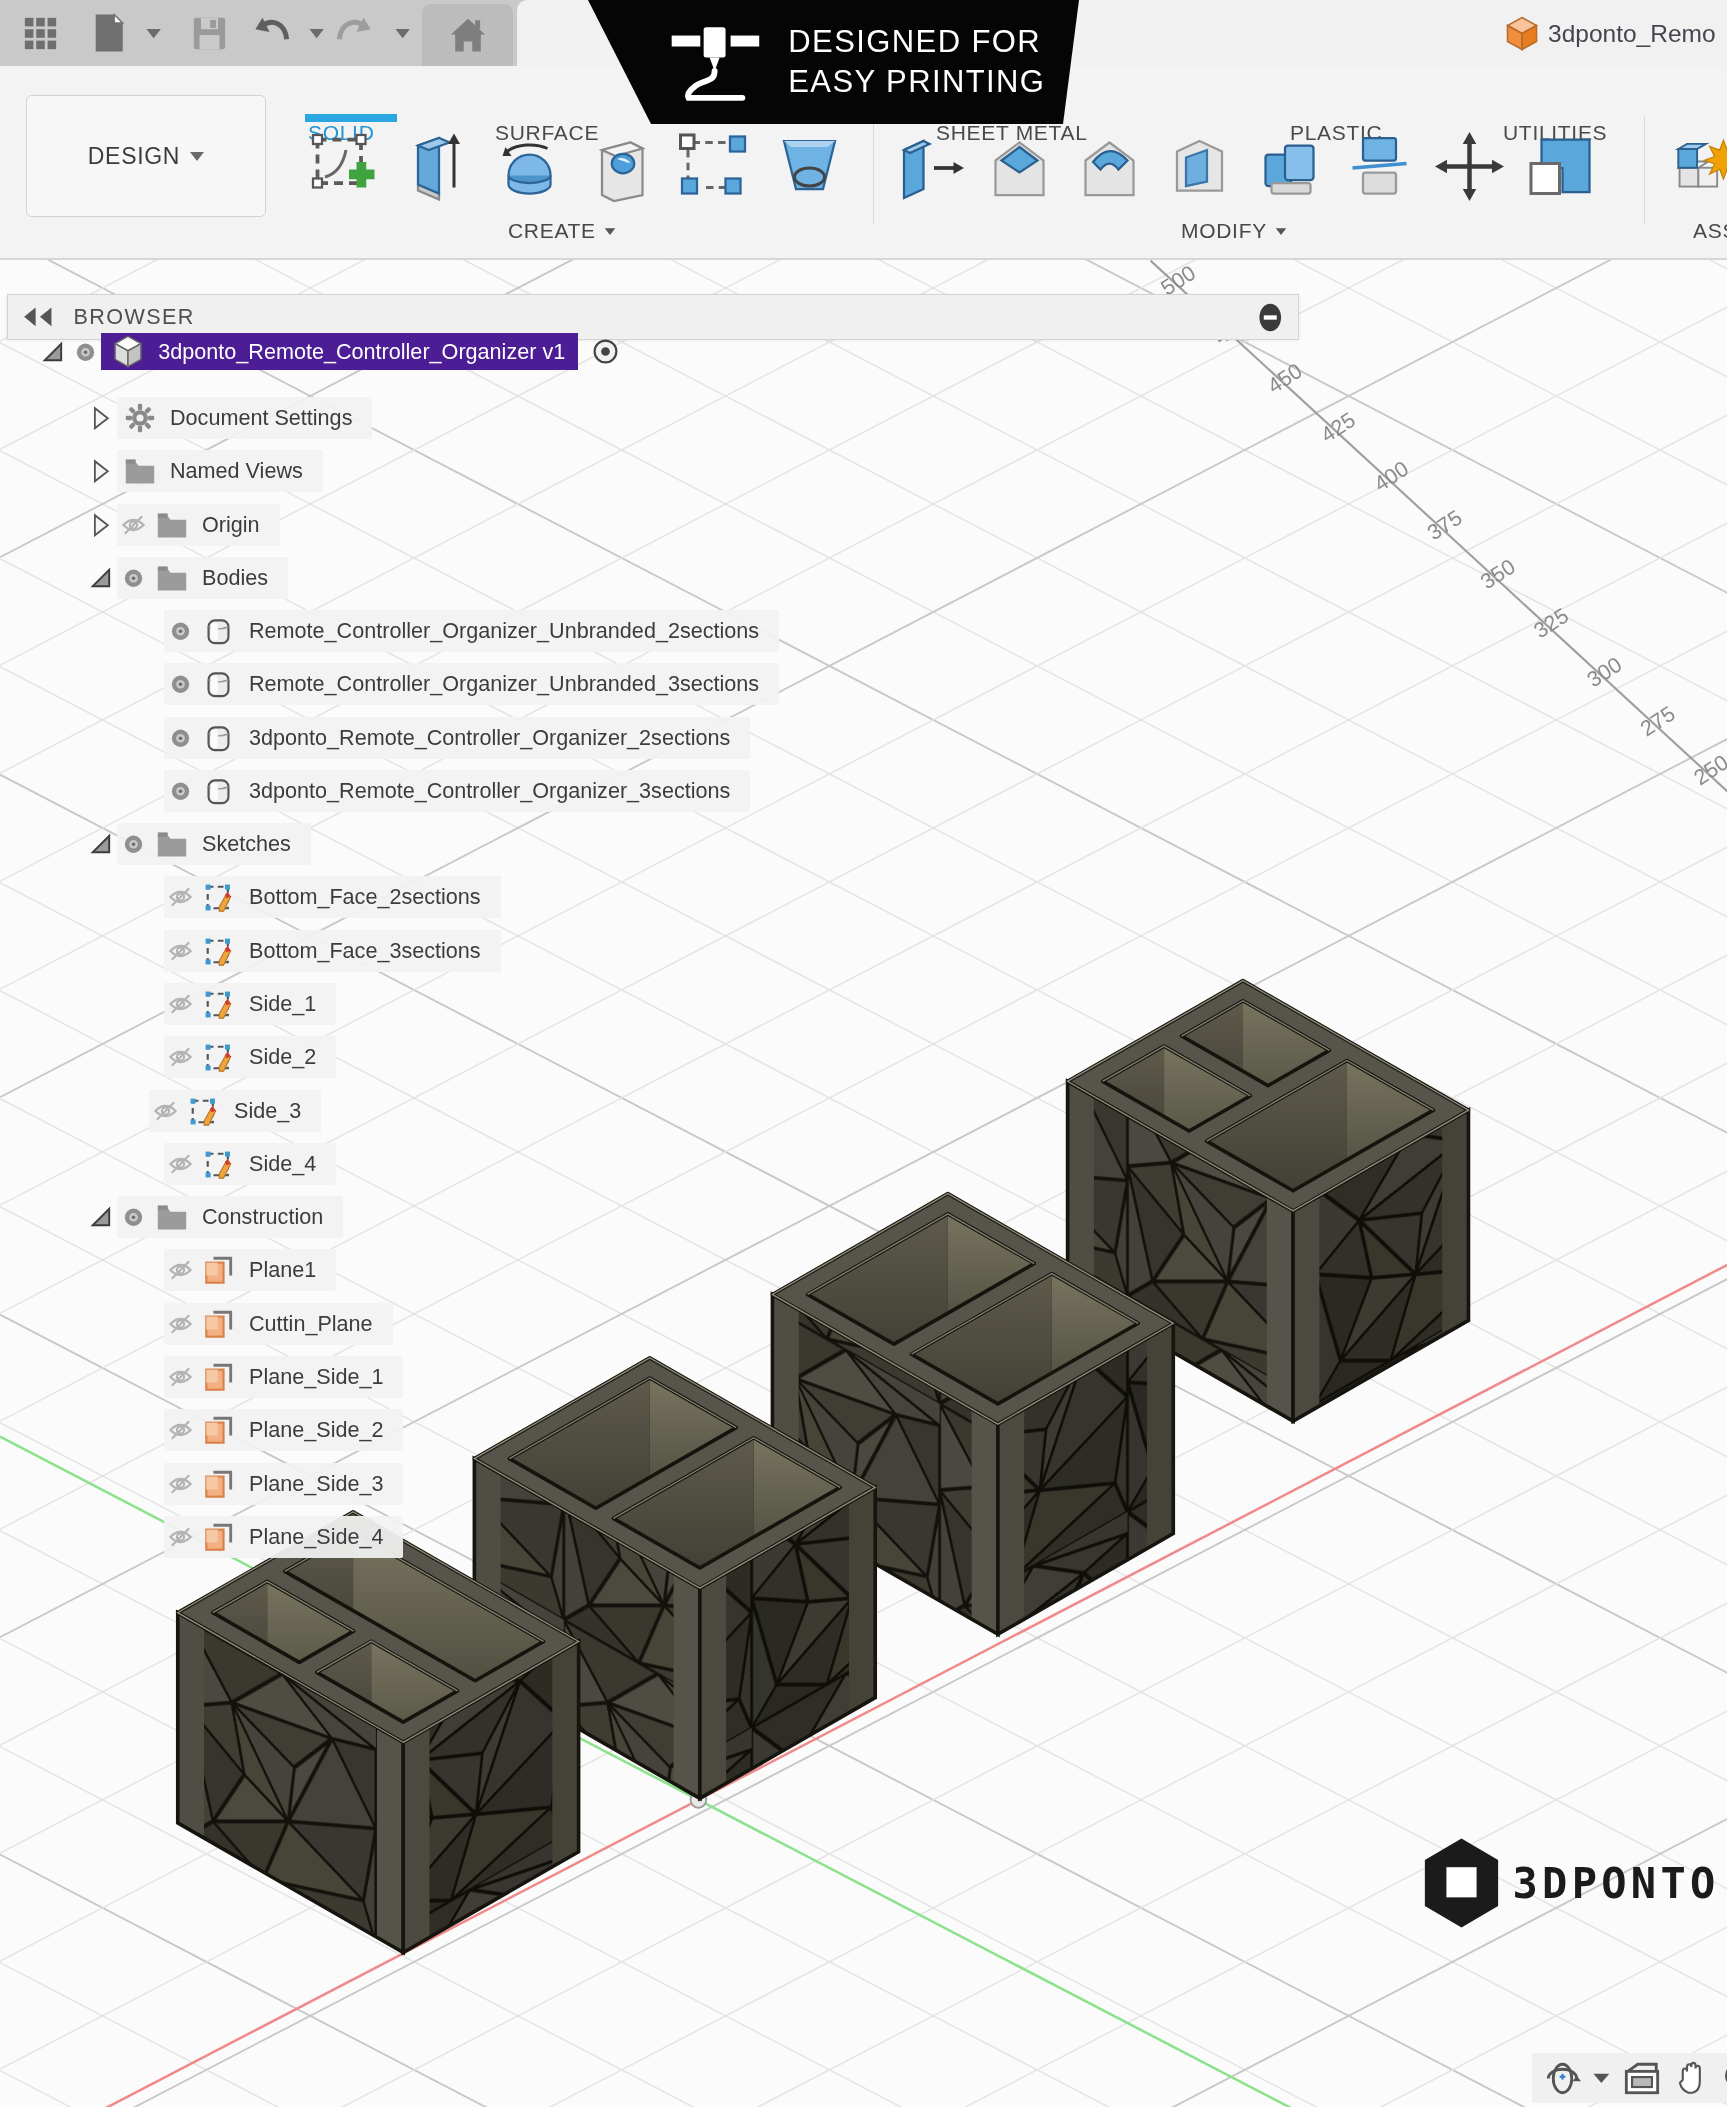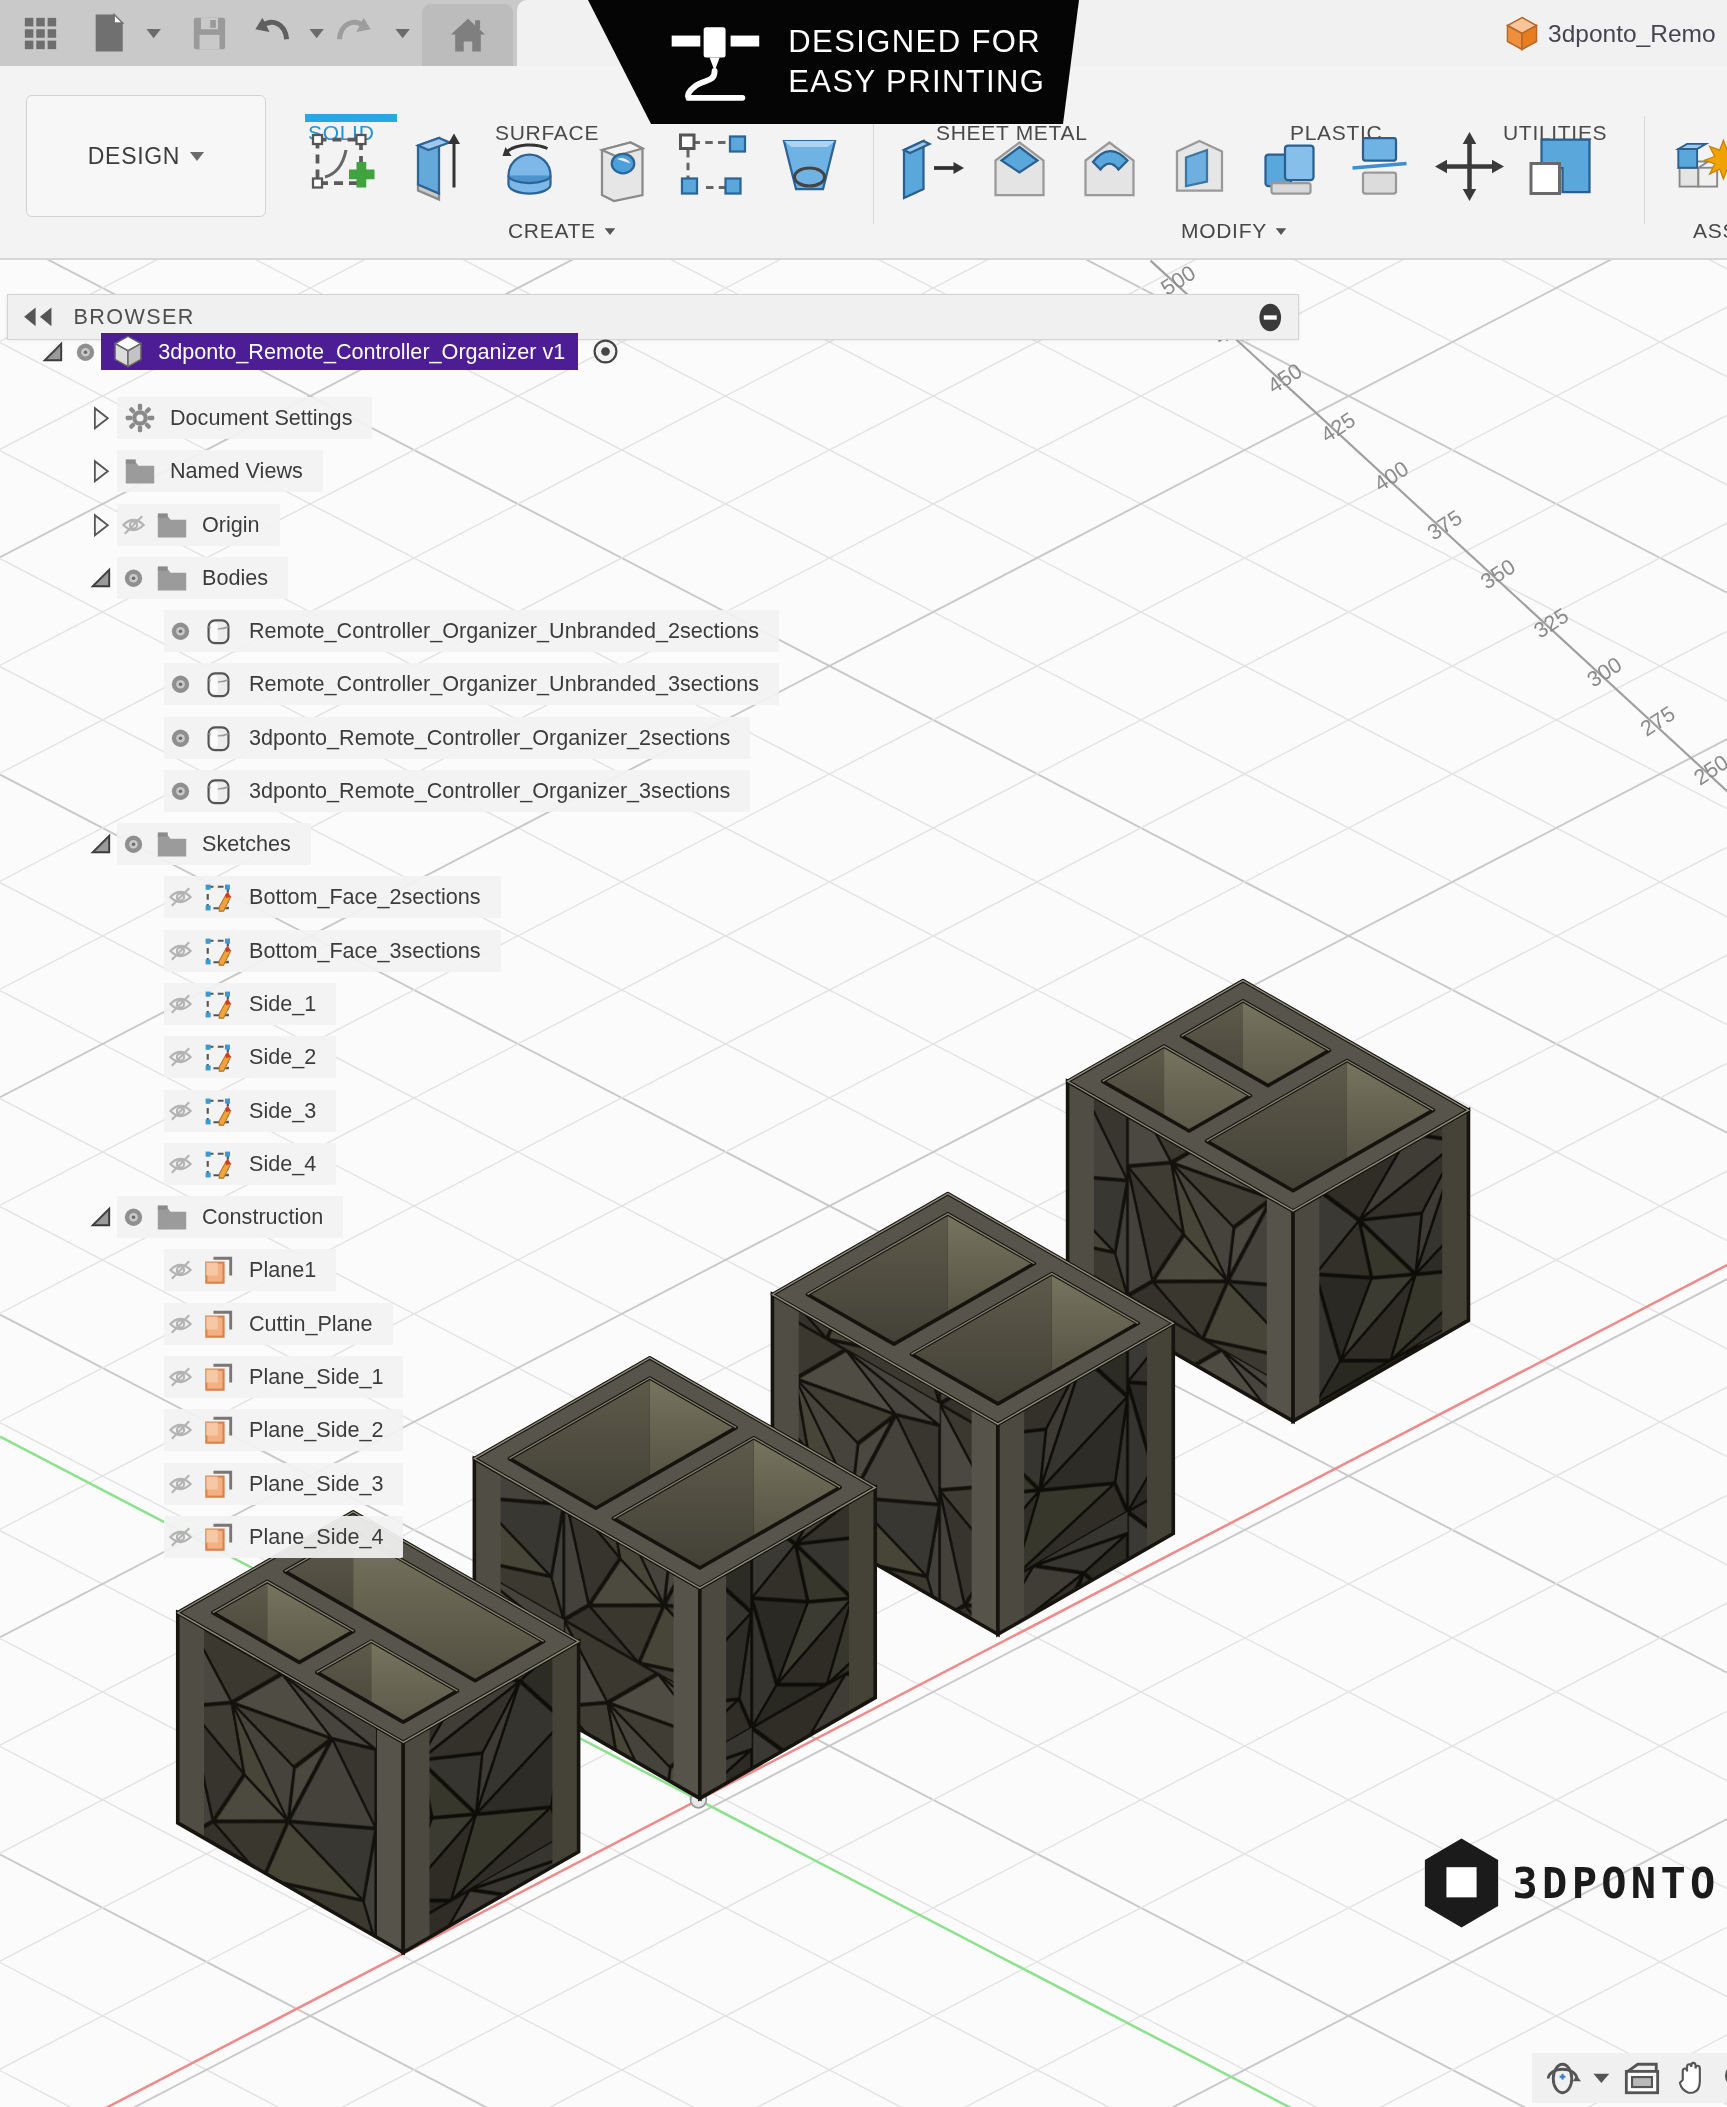--- a/index.html
+++ b/index.html
@@ -710,21 +710,21 @@
               <rect x="5" y="5" width="7" height="7" fill="#3d9ad1"></rect>
               <rect x="32" y="5" width="7" height="7" fill="#3d9ad1"></rect>
               <rect x="5" y="34" width="7" height="7" fill="#3d9ad1"></rect>
               <polygon points="40,22 30,42 24,42 24,36 34,18" fill="#f0a23c" stroke="#b5741f" stroke-width="1.5"></polygon>
               <polygon points="40,22 36,15 32,20 34,24" fill="#d33a2f"></polygon>
             </svg>
           </span>
           <span class="tree-label">Side_2</span>
         </span>
       </div>
-      <div class="tree-row" style="top: 765px; left: 157px;">
+      <div class="tree-row" style="top: 765px; left: 142px;">
         <span class="row-chip">
           <span class="tw">
             <svg width="29" height="26" viewBox="0 0 40 36">
               <path d="M6,18 Q20,4 34,18 Q20,32 6,18 Z" fill="none" stroke="#b3b3b3" stroke-width="3"></path>
               <circle cx="20" cy="18" r="5" fill="none" stroke="#b3b3b3" stroke-width="3"></circle>
               <line x1="8" y1="30" x2="32" y2="6" stroke="#b3b3b3" stroke-width="3"></line>
             </svg>
           </span>
           <span class="iw">
             <svg width="33" height="33" viewBox="0 0 46 46">

